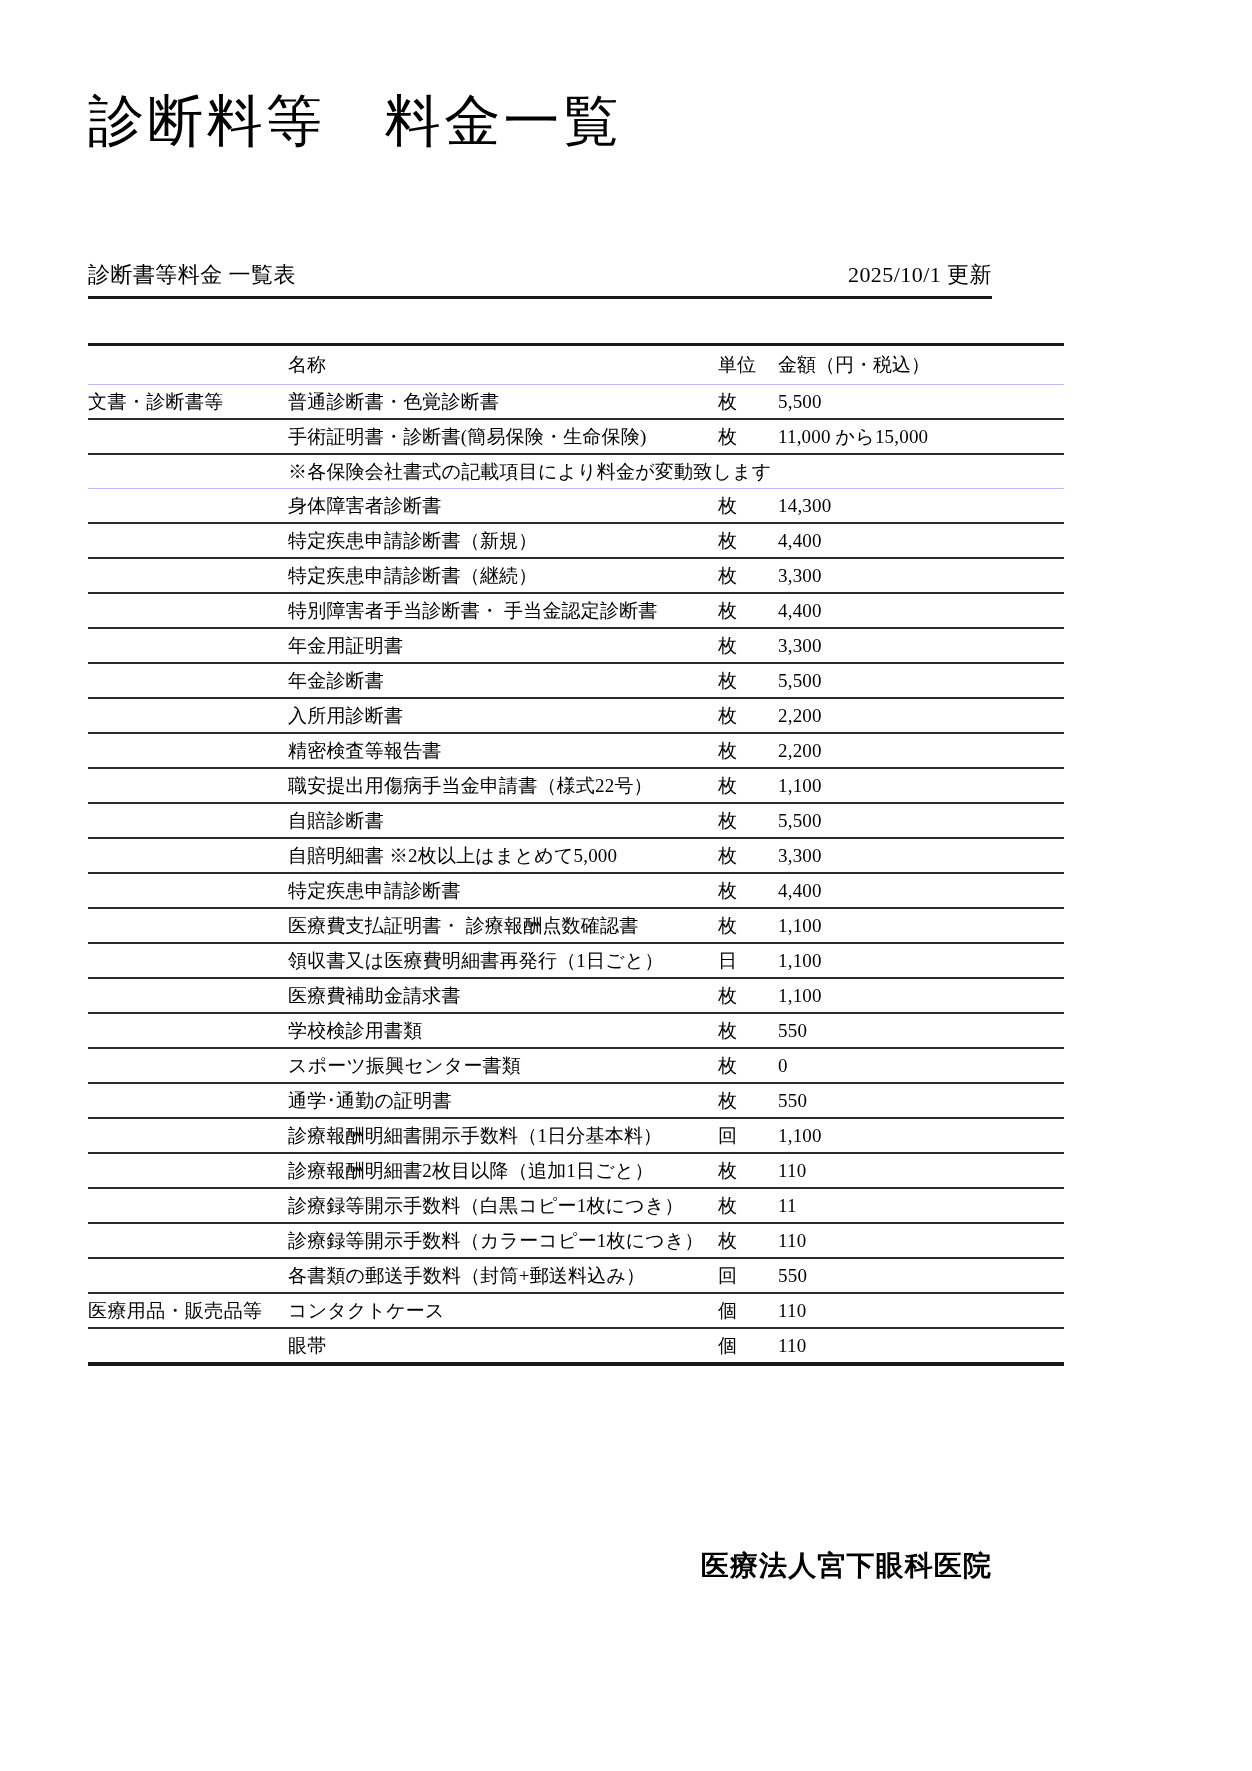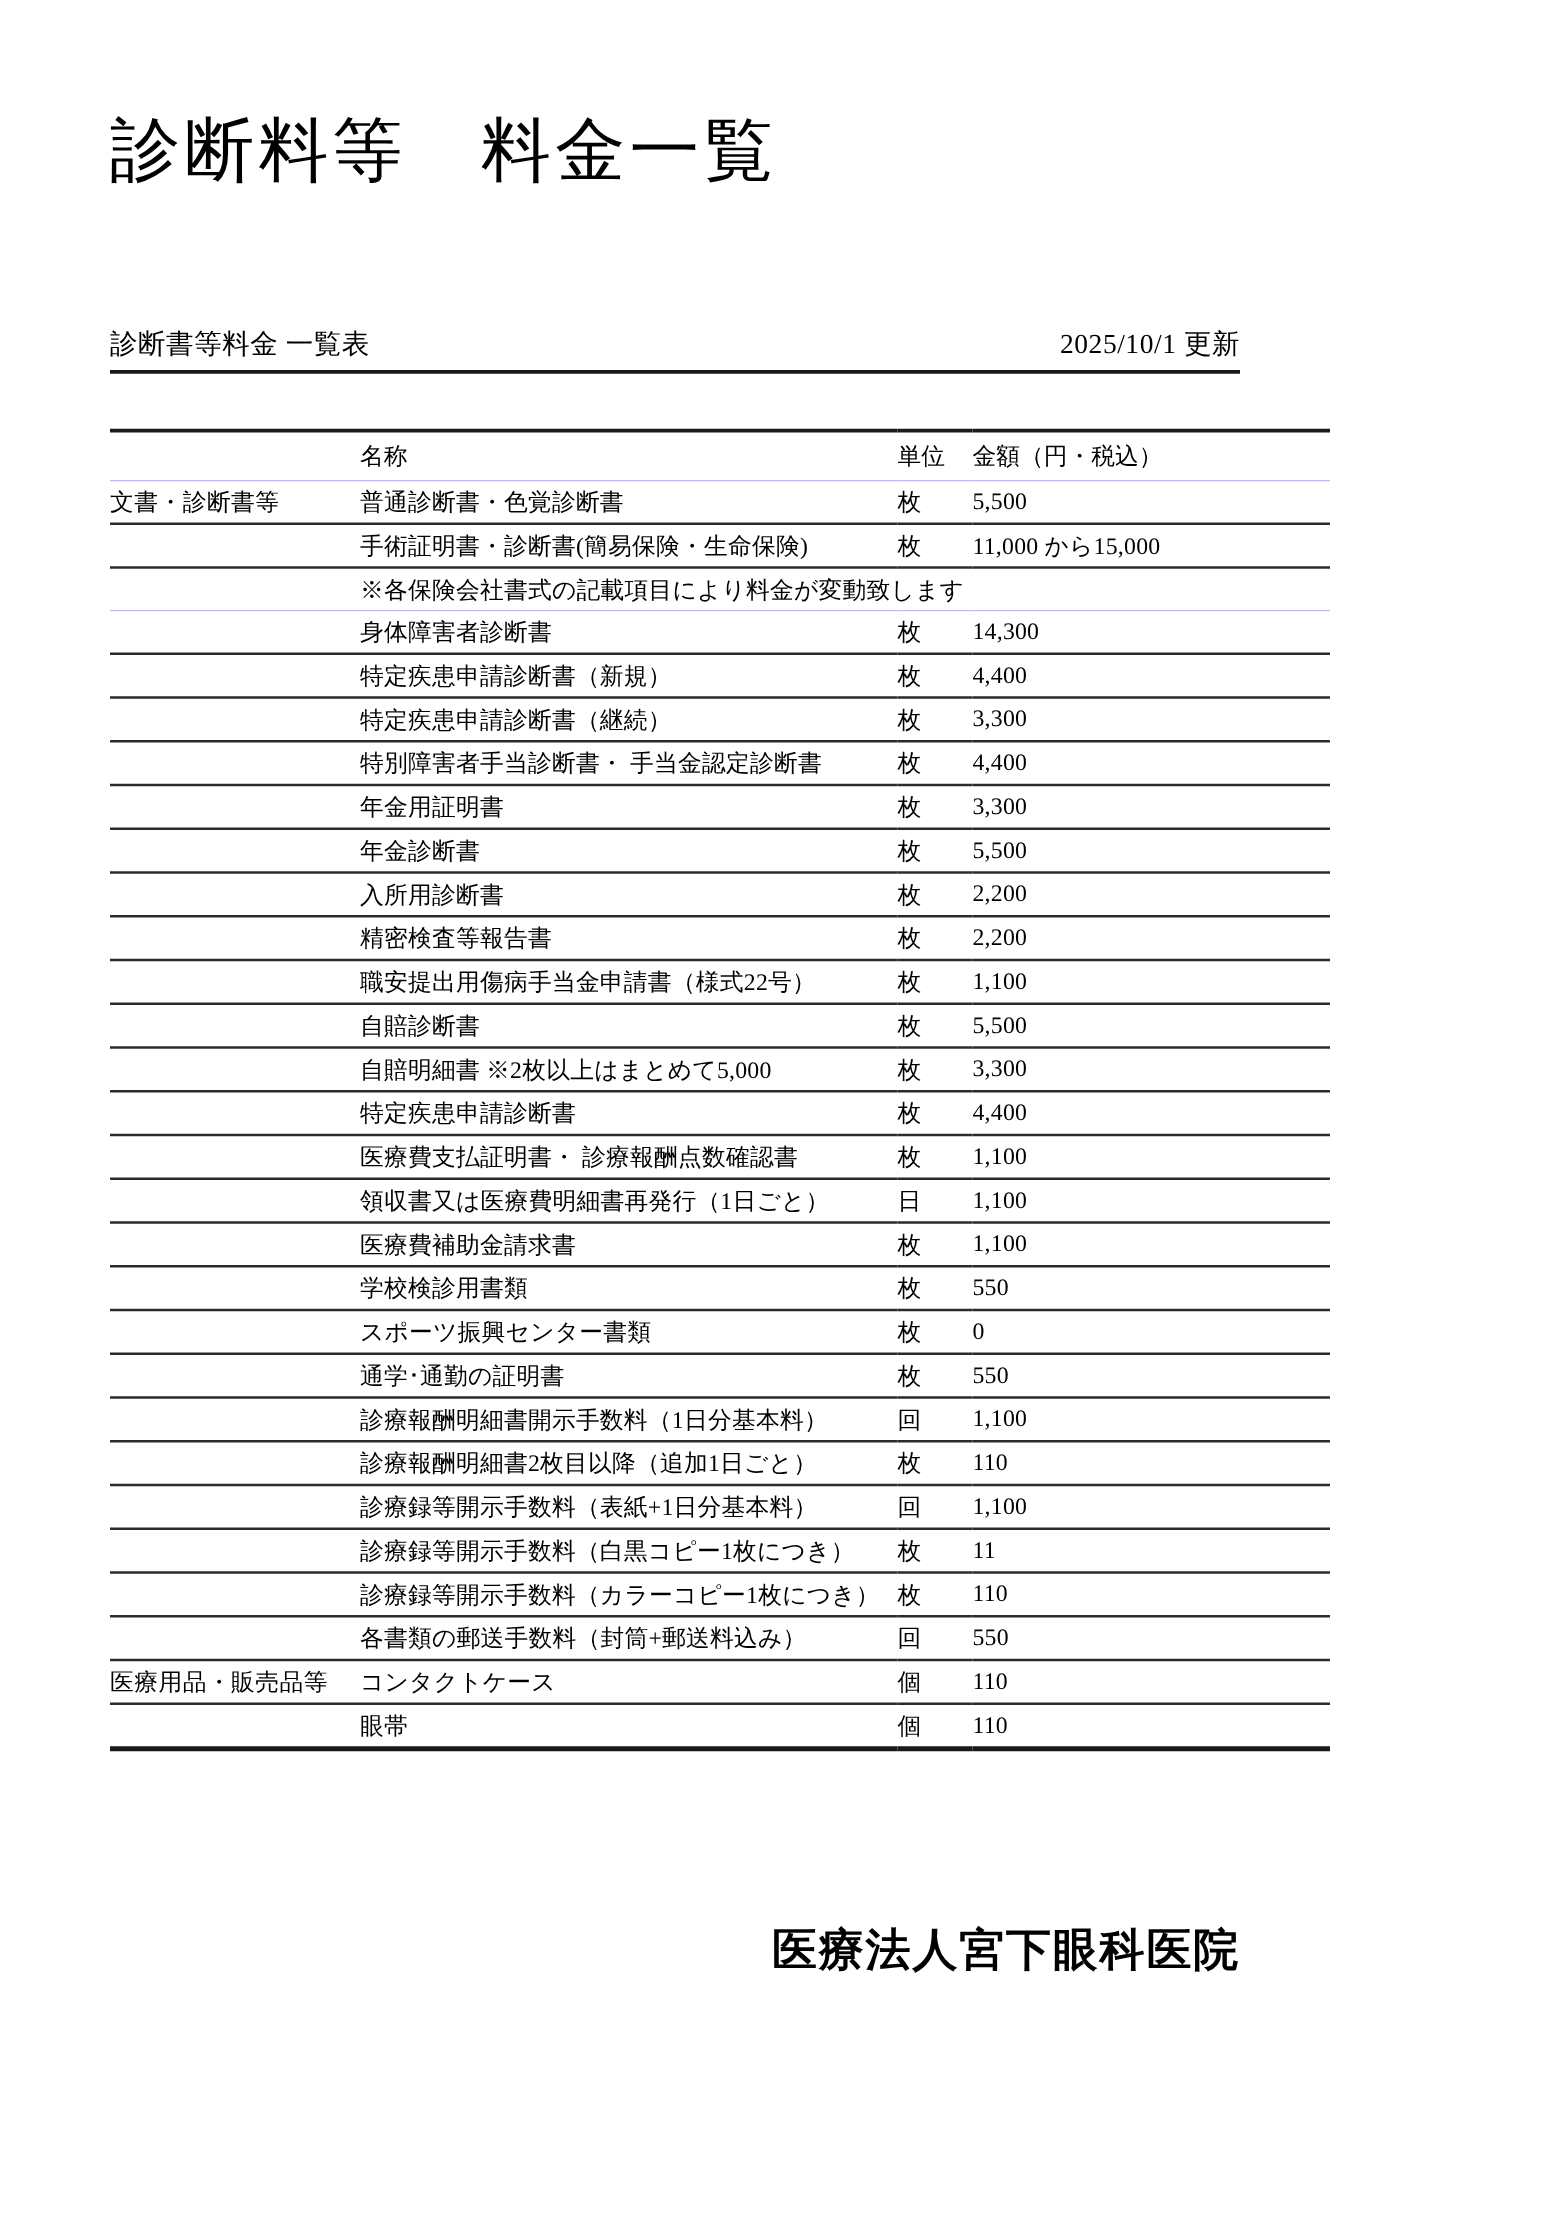--- a/index.html
+++ b/index.html
@@ -102,21 +102,21 @@
   }
   .head-name { padding-left: 14px; }
   .head-unit { padding-left: 8px; }
   .head-amt  { padding-left: 4px; text-align: left; }
 
   
   .footer {
     position: absolute;
     right: 88px;
     bottom: 186px;
-    font-size: 36px;
+    font-size: 28px;
     font-weight: 700;
     letter-spacing: 0.04em;
     white-space: pre;
   }
 </style>
 </head>
 <body>
 
 <div class="page">
 
@@ -274,26 +274,20 @@
           <td class="amt">1,100</td>
         </tr>
         <tr class="row">
           <td class="cat"></td>
           <td class="name">診療報酬明細書2枚目以降（追加1日ごと）</td>
           <td class="unit">枚</td>
           <td class="amt">110</td>
         </tr>
         <tr class="row">
           <td class="cat"></td>
-          <td class="name">診療録等開示手数料（表紙+1日分基本料）</td>
-          <td class="unit">回</td>
-          <td class="amt">1,100</td>
-        </tr>
-        <tr class="row">
-          <td class="cat"></td>
           <td class="name">診療録等開示手数料（白黒コピー1枚につき）</td>
           <td class="unit">枚</td>
           <td class="amt">11</td>
         </tr>
         <tr class="row">
           <td class="cat"></td>
           <td class="name">診療録等開示手数料（カラーコピー1枚につき）</td>
           <td class="unit">枚</td>
           <td class="amt">110</td>
         </tr>

